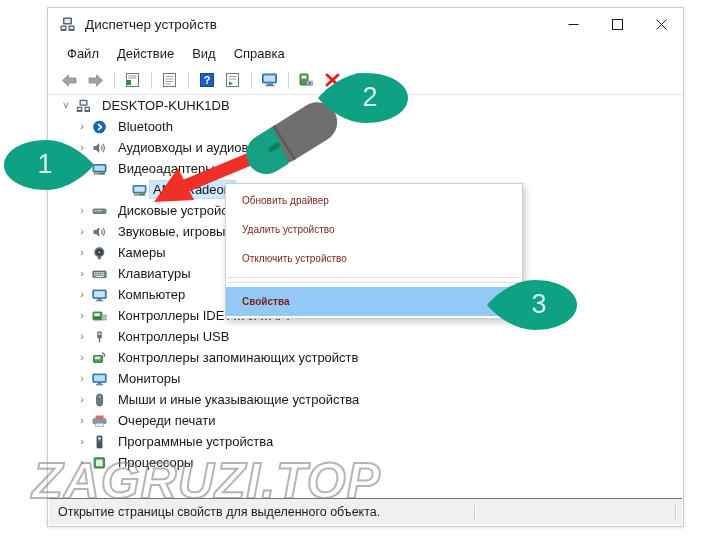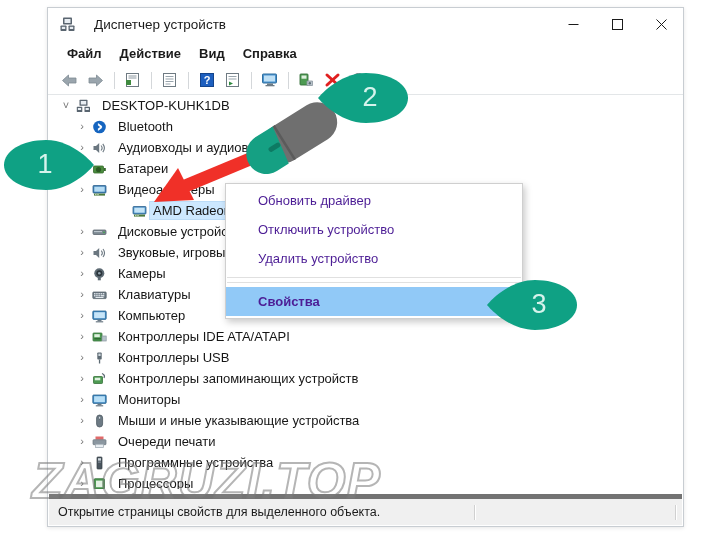--- a/index.html
+++ b/index.html
@@ -22,39 +22,38 @@
     box-sizing: border-box;
   }
   .titlebar {
     position: relative;
     height: 33px;
     background: #ffffff;
     display: flex; align-items: center;
   }
   .title-icon { margin-left: 11px; width: 17px; height: 17px; position: relative; }
   .title-text {
-    margin-left: 18px;
+    margin-left: 9px;
     font-size: 13.5px; color: #1b1b1b;
     white-space: nowrap;
   }
   .winbtns { position: absolute; right: 0; top: 0; height: 33px; display: flex; }
   .winbtn {
     width: 44px; height: 33px;
     display: flex; align-items: center; justify-content: center;
     color: #1b1b1b;
   }
   .winbtn svg { display:block; }
 
   
   .menubar {
     height: 25px;
     display: flex; align-items: center;
     padding-left: 10px;
     background: #ffffff;
-    font-weight: bold;
   }
   .menuitem {
     font-size: 13px; color: #1b1b1b;
     padding: 2px 9px;
     white-space: nowrap;
   }
 
   
   .toolbar {
     height: 28px;
@@ -102,21 +101,21 @@
     padding: 1px 4px 1px 3px;
     margin-left: 1px;
   }
 
   
   .statusbar {
     position: absolute;
     left: 1px; right: 1px; bottom: 1px;
     height: 26px;
     background: #f0f0f0;
-    border-top: 5px solid #737373;
+    border-top: 1px solid #737373;
     display: flex; align-items: center;
   }
   .status-text {
     font-size: 12.5px; color: #1b1b1b;
     padding-left: 9px;
     flex: 1 1 auto;
     white-space: nowrap;
   }
   .status-grip { width:1px; height:15px; background:#d0d0d0; box-shadow: 1px 0 0 #ffffff; }
   .sg1 { margin-right: 200px; }
@@ -129,23 +128,23 @@
     width: 296px;
     background: #ffffff;
     border: 1px solid #cfcfcf;
     box-shadow: 2px 3px 7px rgba(0,0,0,0.22);
     padding: 2px 0;
     z-index: 40;
   }
   .ctxitem {
     height: 29px;
     display:flex; align-items:center;
-    padding-left: 32px;
-    font-size: 13px;
-    color: #4c1d95;
+    padding-left: 16px;
+    font-size: 10px;
+    color: #7f1d1d;
     white-space: nowrap;
   }
   .ctxitem.highlight {
     background: #91c9f7;
     font-weight: bold;
   }
   .ctxsep { height:1px; background:#e0e0e0; margin: 4px 1px; }
 
   
   .arrow { position:absolute; z-index: 30; pointer-events:none; }
@@ -342,31 +341,20 @@
         <span class="tico">
           <svg width="15" height="14" viewBox="0 0 15 14">
             <path d="M1.5 5 L4 5 L7.2 2 L7.2 12 L4 9 L1.5 9 Z" fill="#6b7780"></path>
             <path d="M9 4.5 Q11.3 7 9 9.5" stroke="#6b7780" stroke-width="1.1" fill="none"></path>
             <path d="M10.8 2.8 Q14 7 10.8 11.2" stroke="#6b7780" stroke-width="1.1" fill="none"></path>
           </svg>
         </span>
         <span class="tlbl">Аудиовходы и аудиовыходы</span>
       </div>
 
-      <div class="trow child">
-        <span class="chev">›</span>
-        <span class="tico">
-          <svg width="15" height="14" viewBox="0 0 15 14">
-            <rect x="1.5" y="4" width="10" height="7" rx="1" fill="#4b8c3e" stroke="#36692c" stroke-width="0.8"></rect>
-            <rect x="11.8" y="6" width="2" height="3" fill="#36692c"></rect>
-            <circle cx="6.5" cy="7.5" r="2.6" fill="#2c5a24"></circle>
-          </svg>
-        </span>
-        <span class="tlbl">Батареи</span>
-      </div>
 
       <div class="trow child">
         <span class="chev">›</span>
         <span class="tico">
           <svg width="15" height="14" viewBox="0 0 15 14">
             <rect x="1" y="2.5" width="13" height="7.5" rx="0.8" fill="#3f7fb5" stroke="#2e628e" stroke-width="0.8"></rect>
             <rect x="2.3" y="3.7" width="10.4" height="5" fill="#b5dcf4"></rect>
             <rect x="2" y="10.6" width="11" height="2" fill="#4c7a3c"></rect>
             <rect x="3.2" y="11" width="1.2" height="1.2" fill="#d6e8cc"></rect>
             <rect x="5.4" y="11" width="1.2" height="1.2" fill="#d6e8cc"></rect>
@@ -564,24 +552,24 @@
       <span class="status-grip sg2"></span>
     </div>
 
   </div>
 
   <div class="ctxmenu">
     <div class="ctxitem">
       <span>Обновить драйвер</span>
     </div>
     <div class="ctxitem">
+      <span>Удалить устройство</span>
+    </div>
+    <div class="ctxitem">
       <span>Отключить устройство</span>
-    </div>
-    <div class="ctxitem">
-      <span>Удалить устройство</span>
     </div>
     <div class="ctxsep"></div>
     <div class="ctxsep"></div>
     <div class="ctxitem highlight">
       <span>Свойства</span>
     </div>
   </div>
 
   <div class="mouse">
     <svg width="120" height="90" viewBox="0 0 120 90">

